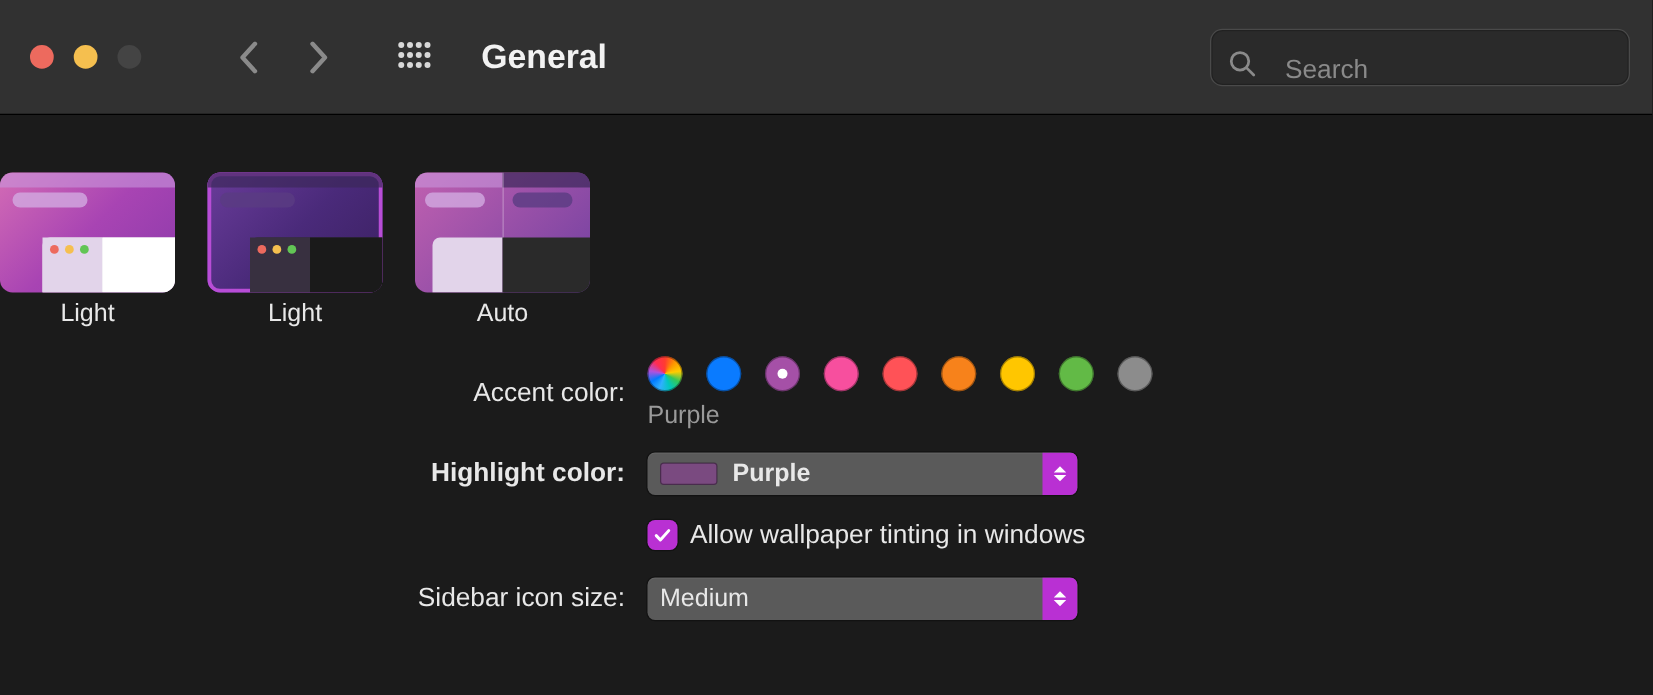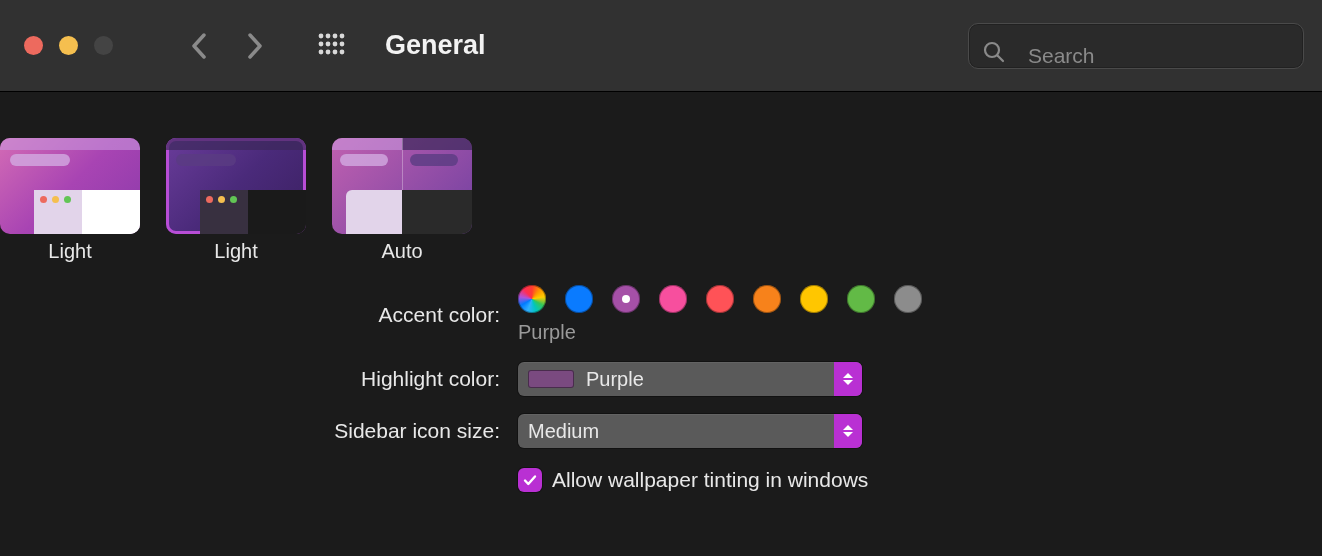--- a/index.html
+++ b/index.html
@@ -330,39 +330,26 @@
         <div class="accent-swatch" style="background:#ff5257"></div>
         <div class="accent-swatch" style="background:#f7821b"></div>
         <div class="accent-swatch" style="background:#ffc600"></div>
         <div class="accent-swatch" style="background:#62ba46"></div>
         <div class="accent-swatch" style="background:#8c8c8c"></div>
       </div>
       <div class="accent-label">Purple</div>
     </div>
   </div>
 
-  <div class="form-row valign-center" style="margin-top:18px; margin-bottom:18px;">
+  <div class="form-row valign-center" style="margin-top:18px; margin-bottom:18px;font-weight:bold;">
     <div class="form-label single">Highlight color:</div>
     <div class="form-content">
       <div class="popup">
         <div class="swatch" style="background:#7a4a80"></div>
         <span>Purple</span>
-        <div class="stepper">
-            <div class="tri-up"></div>
-            <div class="tri-down"></div>
-          </div>
-      </div>
-    </div>
-  </div>
-
-  <div class="form-row valign-center" style="margin-bottom:18px;">
-    <div class="form-label single">Sidebar icon size:</div>
-    <div class="form-content">
-      <div class="popup">
-        <span>Medium</span>
         <div class="stepper">
             <div class="tri-up"></div>
             <div class="tri-down"></div>
           </div>
       </div>
     </div>
   </div>
 
   <div class="form-row valign-center">
     <div class="form-label single"></div>
@@ -371,13 +358,26 @@
         <div class="chk">
           <svg viewBox="0 0 16 16">
               <path d="M3 8.5 L6.3 12 L13 4.5" stroke="#fff" stroke-width="2.4" fill="none" stroke-linecap="round" stroke-linejoin="round"></path>
             </svg>
         </div>
         <span class="check-label">Allow wallpaper tinting in windows</span>
       </div>
     </div>
   </div>
 
+  <div class="form-row valign-center" style="margin-bottom:18px;">
+    <div class="form-label single">Sidebar icon size:</div>
+    <div class="form-content">
+      <div class="popup">
+        <span>Medium</span>
+        <div class="stepper">
+            <div class="tri-up"></div>
+            <div class="tri-down"></div>
+          </div>
+      </div>
+    </div>
+  </div>
+
 </div>
 
 </body></html>

